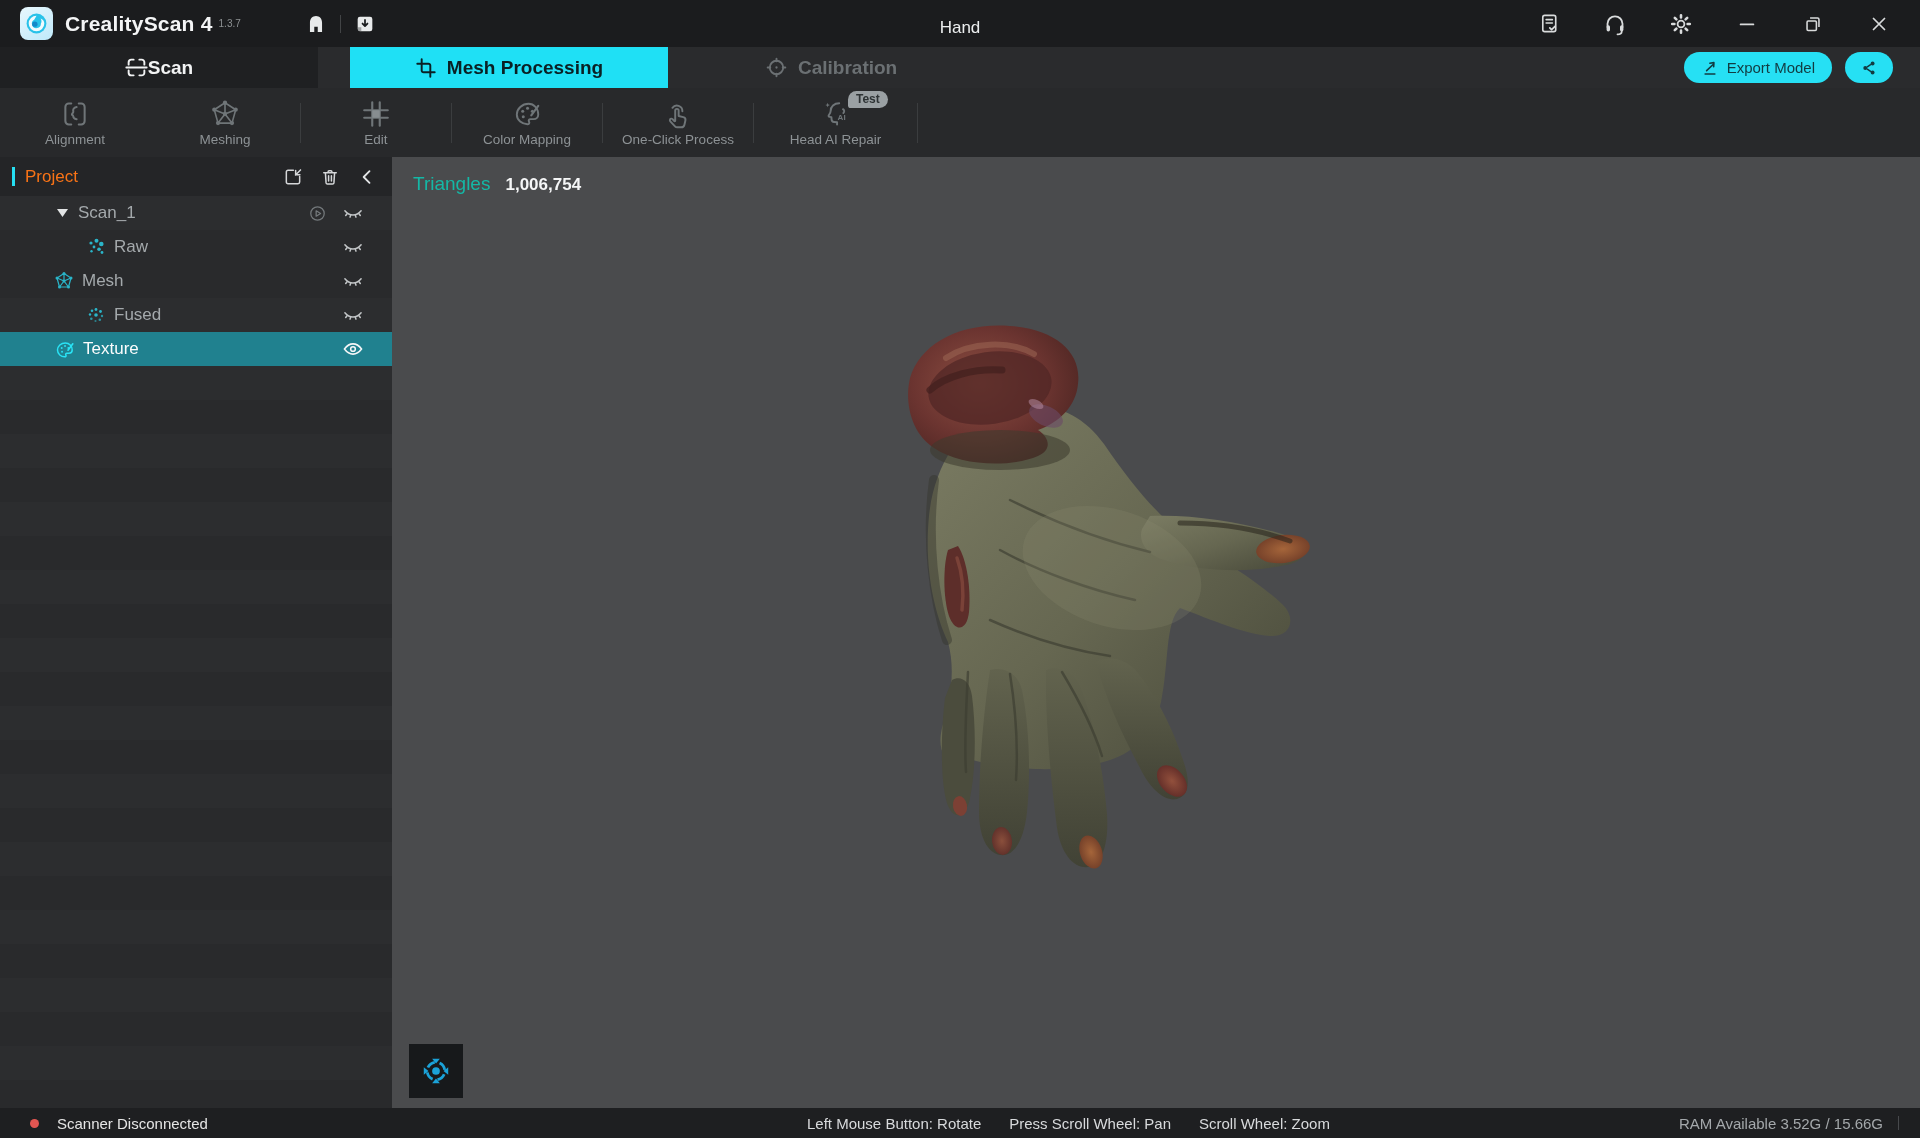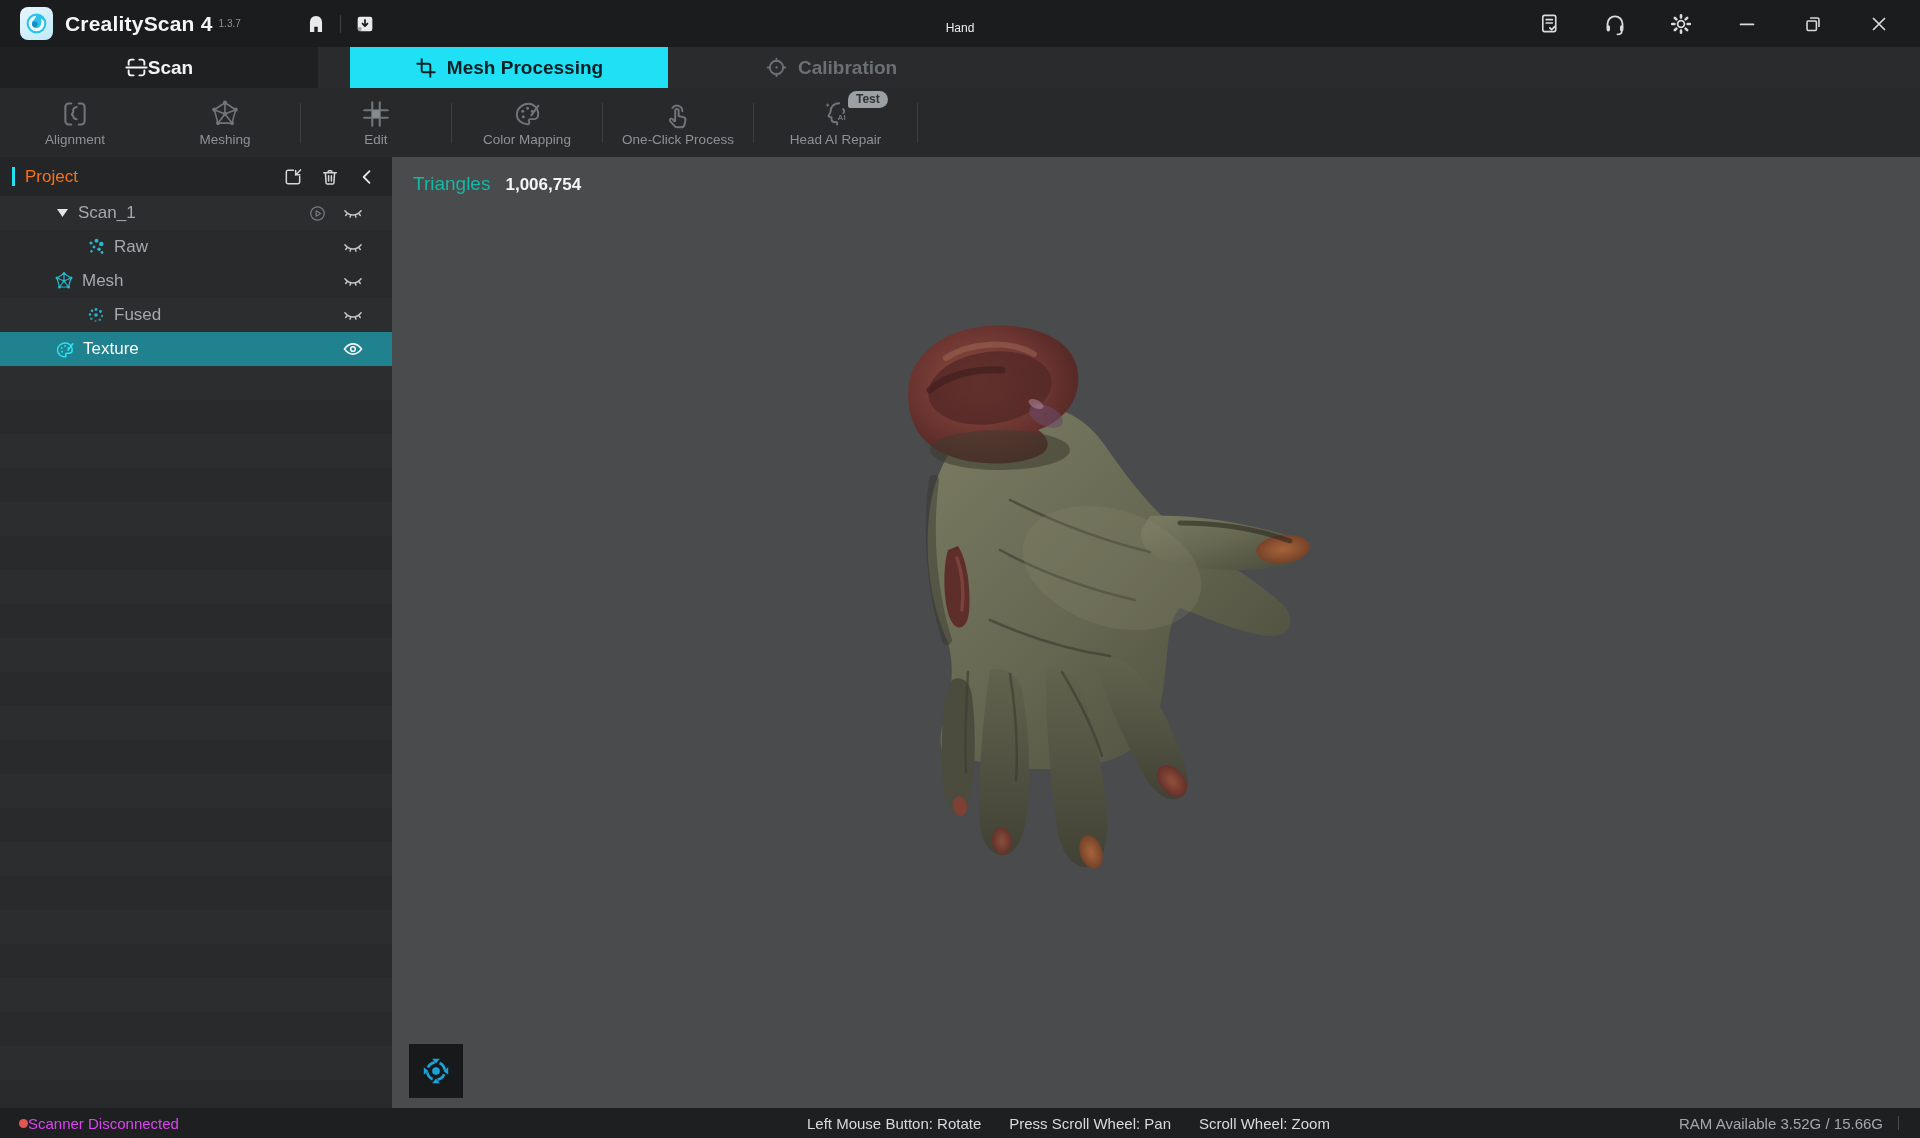--- a/index.html
+++ b/index.html
@@ -8,21 +8,21 @@
   .window { position:relative; width:1920px; height:1138px; display:flex; flex-direction:column; }
   svg { display:block; }
 
   
   .titlebar { position:relative; height:47px; background:#1b1c1e; display:flex; align-items:center; flex:0 0 auto; }
   .logo { width:33px; height:33px; margin-left:20px; border-radius:8px; background:linear-gradient(145deg,#e8f7fd,#bfe9fa); display:flex; align-items:center; justify-content:center; }
   .app-name { margin-left:12px; font-size:21px; font-weight:700; color:#f4f5f6; letter-spacing:.2px; }
   .app-version { margin-left:6px; font-size:10px; color:#8d9193; }
   .tb-nav { position:absolute; left:305px; top:0; height:47px; display:flex; align-items:center; gap:13px; }
   .tb-nav .vdiv { width:1px; height:18px; background:#424446; }
-  .doc-title { position:absolute; left:50%; top:0; height:55px; transform:translateX(-50%); display:flex; align-items:center; font-size:12px; color:#eceeef; }
+  .doc-title { position:absolute; left:50%; top:0; height:55px; transform:translateX(-50%); display:flex; align-items:center; font-size:17px; color:#eceeef; }
   .tb-right { margin-left:auto; display:flex; align-items:center; gap:0; padding-right:8px; }
   .tb-btn { width:66px; height:47px; display:flex; align-items:center; justify-content:center; color:#d9dbdc; cursor:pointer; }
   .icon-btn { cursor:pointer; display:flex; align-items:center; justify-content:center; }
 
   
   .tabrow { height:41px; display:flex; align-items:stretch; background:#2a2b2d; flex:0 0 auto; }
   .scan-zone { width:318px; background:#1f2022; display:flex; align-items:center; justify-content:center; gap:0; }
   .scan-zone .lbl { font-size:19px; font-weight:700; color:#f2f3f4; }
   .tab-mesh { width:318px; background:#1fe0f5; display:flex; align-items:center; justify-content:center; gap:10px; cursor:pointer;margin-left:32px; }
   .tab-mesh .lbl { font-size:19px; font-weight:700; color:#0a2024; }
@@ -60,21 +60,21 @@
   
   .viewport { flex:1; position:relative; background:#4a4b4d; overflow:hidden; }
   .tri-info { position:absolute; left:21px; top:16px; display:flex; gap:15px; align-items:baseline; }
   .tri-info .lbl { font-size:19px; color:#14b8a6; }
   .tri-info .val { font-size:17px; font-weight:700; color:#f5f6f7; }
   .hand-wrap { position:absolute; left:458px; top:163px; width:480px; height:590px; }
   .reset-btn { position:absolute; left:17px; bottom:10px; width:54px; height:54px; background:#17191b; display:flex; align-items:center; justify-content:center; cursor:pointer; }
 
   
   .statusbar { height:30px; background:#1e1f21; position:relative; display:flex; align-items:center; font-size:15px; flex:0 0 auto; }
-  .st-left { display:flex; align-items:center; gap:0; padding-left:19px; color:#d946ef; }
+  .st-left { display:flex; align-items:center; gap:18px; padding-left:30px; color:#e5e5e5; }
   .st-dot { width:9px; height:9px; border-radius:50%; background:#e25652; }
   .st-center { position:absolute; left:807px; top:0; height:30px; display:flex; align-items:center; gap:28px; color:#d8dadc; }
   .st-right { position:absolute; right:37px; top:0; height:30px; display:flex; align-items:center; color:#a4a8ab; }
   .st-grip { position:absolute; right:21px; top:8px; width:1px; height:14px; background:#47494c; }
 </style>
 </head>
 <body>
 
 <div class="window">
 
@@ -169,20 +169,44 @@
     </div>
     <div class="tab-calib">
       <span>
         <svg width="23" height="23" viewBox="0 0 24 24" fill="none" stroke="#6b7073" stroke-width="2" stroke-linecap="round">
           <circle cx="12" cy="12" r="7"></circle>
           <path d="M12 2.8v2.7 M12 18.5v2.7 M2.8 12h2.7 M18.5 12h2.7"></path>
           <circle cx="12" cy="12" r="1.2" fill="#6b7073" stroke="none"></circle>
         </svg>
       </span>
       <span class="lbl">Calibration</span>
+    </div>
+    <div class="tabrow-right">
+      <div class="btn-export">
+        <span>
+          <svg width="18" height="18" viewBox="0 0 24 24" fill="none" stroke="#123b41" stroke-width="2.1" stroke-linecap="round" stroke-linejoin="round">
+            <path d="M5.5 20h13"></path>
+            <path d="M7.5 15.5 16.5 7"></path>
+            <path d="M11.8 5.6l5.4-.8-.3 5.5"></path>
+          </svg>
+        </span>
+        <span>Export Model</span>
+      </div>
+      <div class="btn-share">
+        <span>
+          <svg width="18" height="18" viewBox="0 0 24 24">
+            <g stroke="#123b41" stroke-width="2">
+                <path d="M9.2 10.7l5.4-3.6 M9.2 13.3l5.4 3.6" fill="none"></path>
+              </g>
+            <circle cx="16.8" cy="6" r="2.6" fill="#123b41"></circle>
+            <circle cx="7" cy="12" r="2.6" fill="#123b41"></circle>
+            <circle cx="16.8" cy="18" r="2.6" fill="#123b41"></circle>
+          </svg>
+        </span>
+      </div>
     </div>
   </div>
 
   <div class="toolbar">
     <div class="tb-item">
       <span>
         <svg width="30" height="30" viewBox="0 0 28 28" fill="none" stroke="#6f7578" stroke-width="1.9" stroke-linecap="round" stroke-linejoin="round">
           <path d="M10.5 4.2H8.2A3.2 3.2 0 0 0 5 7.4v13.2a3.2 3.2 0 0 0 3.2 3.2h2.3"></path>
           <path d="M17.5 4.2h2.3A3.2 3.2 0 0 1 23 7.4v13.2a3.2 3.2 0 0 1-3.2 3.2h-2.3"></path>
           <path d="M15.5 7.5c-2.8.4-3.6 2.4-3.1 4 .3 1-.6 1.6-1.1 2.5-.4.8.1 1.3.8 1.4.2 2.2 1.2 3.2 3.4 3.4"></path>

